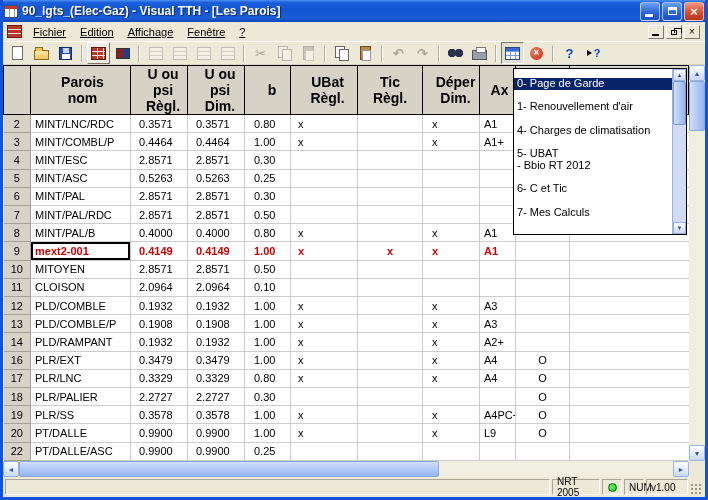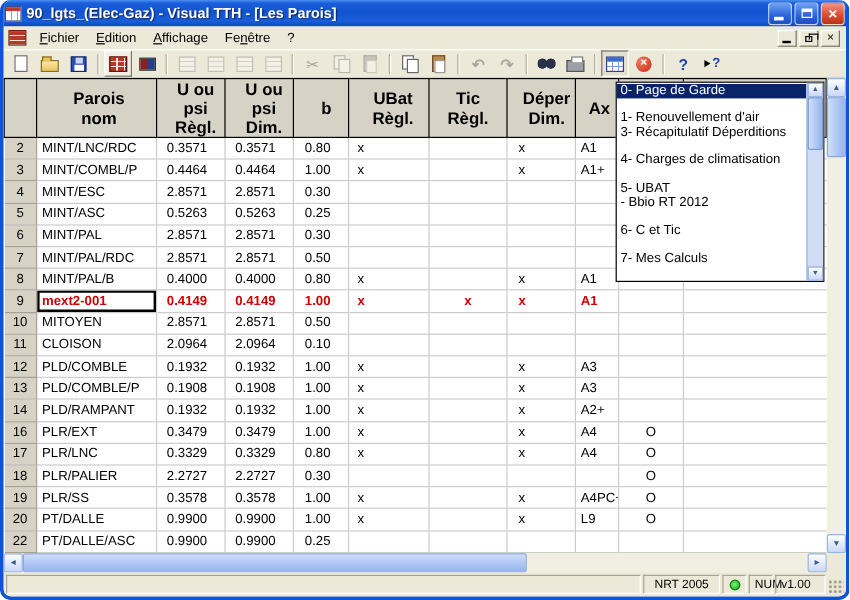--- a/index.html
+++ b/index.html
@@ -1,20 +1,20 @@
 <!DOCTYPE html>
 <html><head>
 <meta charset="utf-8">
 <style>
   html,body{margin:0;padding:0;background:#fff;}
   *{box-sizing:border-box;}
   .window{
     position:relative;width:708px;height:500px;
     border-left:3px solid #0f53d8;border-right:3px solid #0f53d8;border-bottom:3px solid #0f53d8;
-    background:#ece9d8;font-family:"Liberation Sans",sans-serif;overflow:hidden;border-radius:9px;
+    background:#ece9d8;font-family:"Liberation Sans",sans-serif;overflow:hidden;
   }
   
   .titlebar{position:absolute;left:-3px;right:-3px;top:0;height:22px;
     background:linear-gradient(180deg,#4a8ef0 0%,#1a5edb 12%,#1353cf 45%,#1a5edb 80%,#0d47b8 100%);
     border-radius:5px 5px 0 0;display:flex;align-items:center;padding:0 4px;gap:4px;}
   .appicon{width:14px;height:13px;background:#fff;border:1px solid #37507c;flex:0 0 auto;
     background-image:linear-gradient(#c23a2a 0 3px,transparent 3px),
       repeating-linear-gradient(90deg,transparent 0 4px,#8aa 4px 5px);}
   .title{flex:1;color:#fff;font-weight:bold;font-size:12px;white-space:nowrap;overflow:hidden;
     text-shadow:1px 1px 1px rgba(0,0,0,.55);}
@@ -23,21 +23,21 @@
     display:flex;align-items:center;justify-content:center;color:#fff;position:relative;}
   .wb.min,.wb.max{background:linear-gradient(180deg,#6ba1f5,#2a62d8 60%,#1e50c0);}
   .wb.cls{background:linear-gradient(180deg,#f09484,#d94f33 55%,#b63318);font-size:13px;font-weight:bold;line-height:1;}
   .gmin{position:absolute;left:4px;bottom:3px;width:8px;height:3px;background:#fff;}
   .gmax{width:9px;height:8px;border:1px solid #fff;border-top-width:3px;}
   
   .menubar{position:absolute;left:0;right:0;top:22px;height:19px;display:flex;align-items:center;
     padding:0 2px;background:#ece9d8;}
   .childicon{width:15px;height:13px;margin:0 4px 0 2px;border:1px solid #6a1d14;
     background:repeating-linear-gradient(180deg,#b5382a 0 3px,#f1e4df 3px 4px);}
-  .menuitems{display:flex;align-items:center;height:100%;}
+  .menuitems{display:flex;align-items:center;height:100%;text-decoration:underline;}
   .menu-item{padding:2px 7px;font-size:11px;color:#000;}
   .menu-item u{text-decoration:underline;}
   .childbtns{margin-left:auto;display:flex;gap:2px;padding-right:3px;}
   .cb{width:16px;height:14px;background:#ece9d8;border:1px solid;border-color:#fff #7a766a #7a766a #fff;
     display:flex;align-items:center;justify-content:center;position:relative;font-size:10px;line-height:1;}
   .g-min2{position:absolute;left:3px;bottom:2px;width:7px;height:2px;background:#000;}
   .g-rest{position:relative;width:6px;height:5px;border:1px solid #000;margin-top:2px;background:#ece9d8;}
   .g-rest::before{content:"";position:absolute;top:-3px;left:2px;width:6px;height:4px;border:1px solid #000;border-bottom:none;}
   
   .toolbar{position:absolute;left:0;right:0;top:41px;height:24px;display:flex;align-items:center;
@@ -118,34 +118,34 @@
   .hscroll .right{position:absolute;right:0;top:0;}
   .hthumb{position:absolute;left:16px;top:0;width:420px;height:16px;border-radius:2px;
     background:linear-gradient(180deg,#cfdffc,#96b4ee);border:1px solid #8aa8dc;}
   .scorner{position:absolute;right:0;top:396px;width:16px;height:16px;background:#ece9d8;}
   
   .statusbar{position:absolute;left:0;right:0;bottom:0;height:20px;background:#ece9d8;
     display:flex;align-items:center;gap:2px;padding:1px 2px;}
   .sp{height:16px;border:1px solid;border-color:#a8a496 #fff #fff #a8a496;font-size:10px;
     display:flex;align-items:center;padding:0 4px;}
   .sp-main{flex:1;}
-  .sp-nrt{width:64px;justify-content:center;}
+  .sp-nrt{width:48px;justify-content:center;}
   .sp-led{width:20px;justify-content:center;}
   .led{width:9px;height:9px;border-radius:50%;border:1px solid #067806;
     background:radial-gradient(circle at 3px 3px,#7cf07c,#08b008);}
   .sp-num{width:20px;}
   .sp-ver{width:42px;}
   .grip{width:13px;height:13px;align-self:flex-end;
     background-image:radial-gradient(#9a9684 1px,transparent 1.3px);background-size:4px 4px;}
   
   .dropdown{position:absolute;left:510px;top:68px;width:174px;height:167px;background:#fff;
     border:1px solid #000;z-index:50;display:flex;}
   .dd-list{flex:1;overflow:hidden;padding-top:1px;}
   .dd-item{height:11.7px;line-height:11.7px;font-size:11px;padding-left:3px;white-space:nowrap;color:#000;}
-  .dd-item.sel{background:#0a246a;color:#fff;}
+  .dd-item.sel{background:#0a246a;color:#fff;margin-top:8px;}
   .dd-spacer{height:11.7px;}
   .dd-scroll{width:14px;background:#cfdcf4;border-left:1px solid #98b4e2;position:relative;}
   .dd-up,.dd-down{position:absolute;left:0;width:13px;height:12px;font-size:6px;line-height:1;color:#3a5a8c;
     display:flex;align-items:center;justify-content:center;
     background:linear-gradient(180deg,#fdfefe,#c9d8f8);border:1px solid #98b4e2;}
   .dd-up{top:0;} .dd-down{bottom:0;}
   .dd-thumb{position:absolute;top:12px;left:0;width:13px;height:44px;border-radius:2px;
     background:linear-gradient(90deg,#cfdffc,#96b4ee);border:1px solid #7a98cc;}
 </style>
 </head>
@@ -575,21 +575,20 @@
     <span class="sp sp-num">NUM</span>
     <span class="sp sp-ver">v1.00</span>
     <span class="grip"></span>
   </div>
 
   <div class="dropdown">
     <div class="dd-list">
         <div class="dd-item sel">0- Page de Garde</div>
         <div class="dd-spacer"></div>
         <div class="dd-item">1- Renouvellement d'air</div>
-        <div class="dd-item">3- Récapitulatif Déperditions</div>
         <div class="dd-spacer"></div>
         <div class="dd-item">4- Charges de climatisation</div>
         <div class="dd-spacer"></div>
         <div class="dd-item">5- UBAT</div>
         <div class="dd-item">- Bbio RT 2012</div>
         <div class="dd-spacer"></div>
         <div class="dd-item">6- C et Tic</div>
         <div class="dd-spacer"></div>
         <div class="dd-item">7- Mes Calculs</div>
       </div>

